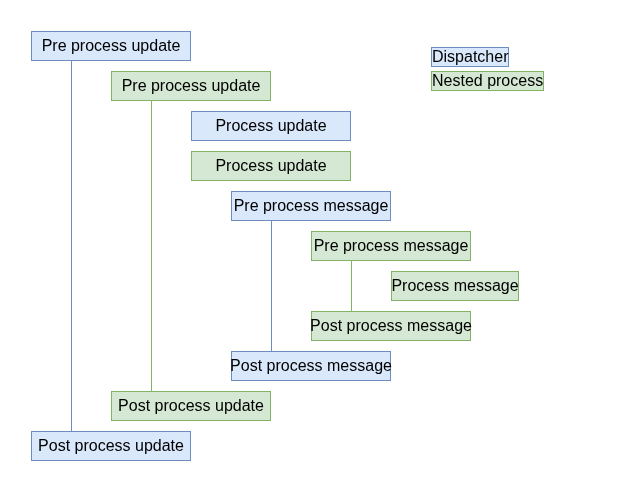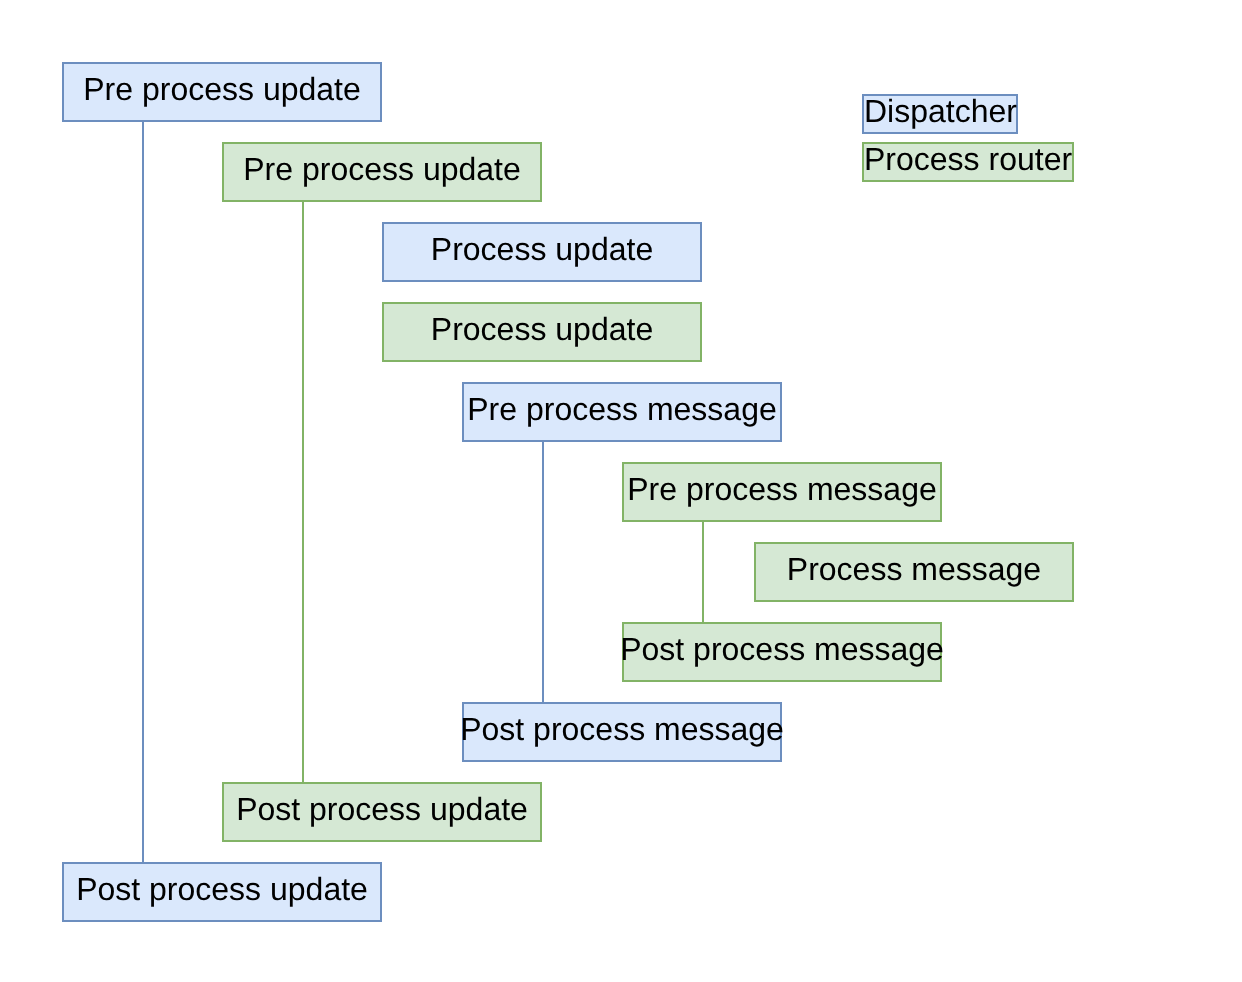--- a/index.html
+++ b/index.html
@@ -56,21 +56,21 @@
       <div class="connector dispatcher" style="left: 271px; top: 221px; height: 130px;"></div>
       <div class="connector router" style="left: 351px; top: 261px; height: 50px;"></div>
     </div>
   <div id="nodes-layer">
       <div class="node dispatcher" style="left: 31px; top: 31px; width: 160px; height: 30px;">Pre process update</div>
       <div class="node router" style="left: 111px; top: 71px; width: 160px; height: 30px;">Pre process update</div>
       <div class="node dispatcher" style="left: 191px; top: 111px; width: 160px; height: 30px;">Process update</div>
       <div class="node router" style="left: 191px; top: 151px; width: 160px; height: 30px;">Process update</div>
       <div class="node dispatcher" style="left: 231px; top: 191px; width: 160px; height: 30px;">Pre process message</div>
       <div class="node router" style="left: 311px; top: 231px; width: 160px; height: 30px;">Pre process message</div>
-      <div class="node router" style="left: 377px; top: 271px; width: 160px; height: 30px;">Process message</div>
+      <div class="node router" style="left: 391px; top: 271px; width: 128px; height: 30px;">Process message</div>
       <div class="node router" style="left: 311px; top: 311px; width: 160px; height: 30px;">Post process message</div>
       <div class="node dispatcher" style="left: 231px; top: 351px; width: 160px; height: 30px;">Post process message</div>
       <div class="node router" style="left: 111px; top: 391px; width: 160px; height: 30px;">Post process update</div>
       <div class="node dispatcher" style="left: 31px; top: 431px; width: 160px; height: 30px;">Post process update</div>
     </div>
   <div class="node dispatcher legend-box-dispatcher">Dispatcher</div>
-  <div class="node router legend-box-router">Process router</div>
+  <div class="node router legend-box-router">Nested process</div>
 </div>
 
 </body></html>

